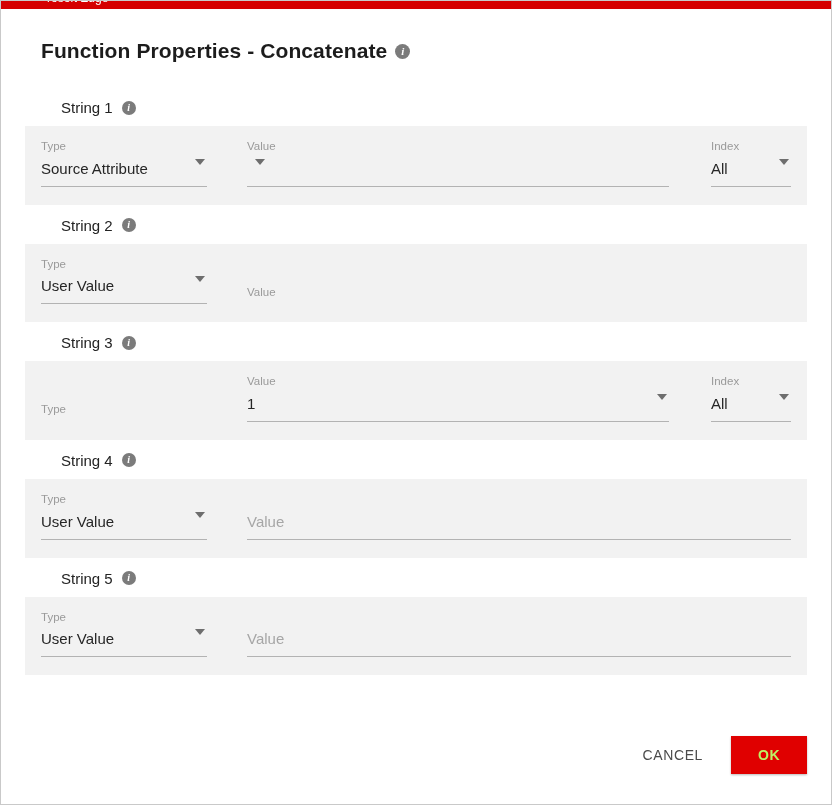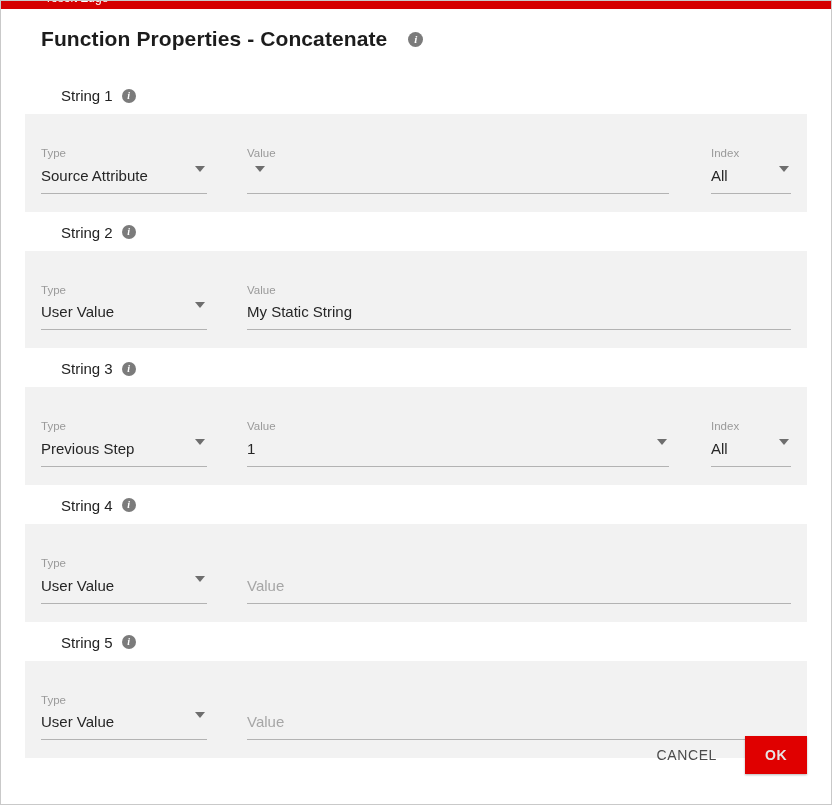--- a/index.html
+++ b/index.html
@@ -49,22 +49,22 @@
     left: 0;
     width: 830px;
     height: 795px;
     background: #ffffff;
     box-sizing: border-box;
   }
 
   .dialog-title {
     display: flex;
     align-items: center;
-    gap: 21px;
-    padding: 18px 0 0 40px;
+    gap: 8px;
+    padding: 30px 0 0 40px;
     font-size: 21px;
     font-weight: bold;
     color: #1c1c1c;
     letter-spacing: 0.1px;
   }
 
   .info-icon {
     display: inline-flex;
     align-items: center;
     justify-content: center;
@@ -143,21 +143,21 @@
   .caret {
     width: 0;
     height: 0;
     border-left: 5.5px solid transparent;
     border-right: 5.5px solid transparent;
     border-top: 6px solid #6e6e6e;
     margin: 0 2px 6px 8px;
     flex: 0 0 auto;
   }
 
-  .field.type { width: 166px; margin-right: 40px; margin-top: 19px; }
+  .field.type { width: 166px; margin-right: 40px; }
   .field.value-wide { flex: 1 1 auto; margin-right: 0; }
   .field.value-mid { flex: 1 1 auto; margin-right: 34px; }
   .field.index { width: 80px; margin-left: 8px; }
 
   .footer {
     position: absolute;
     left: 0;
     bottom: 0;
     width: 830px;
     box-sizing: border-box;
@@ -173,26 +173,26 @@
     font-family: "Liberation Sans", sans-serif;
     font-size: 14px;
     color: #4a4a4a;
     letter-spacing: 0.6px;
     cursor: pointer;
     padding: 10px 6px;
   }
   .btn-ok {
     background: #e00000;
     border: none;
-    color: #e5e5e5;
+    color: #bef264;
     font-family: "Liberation Sans", sans-serif;
     font-size: 14px;
     font-weight: bold;
     letter-spacing: 0.6px;
-    width: 62px;
+    width: 76px;
     height: 38px;
     cursor: pointer;
     box-shadow: 0 1px 2px rgba(0,0,0,0.28);
   }
 </style>
 </head>
 <body>
 
 <div class="app-frame">
 
@@ -246,39 +246,32 @@
         <div class="row">
           <div class="field type">
             <div class="field-label">Type</div>
             <div class="field-control">
               <span class="field-value">User Value</span>
               <span class="caret"></span>
             </div>
           </div>
           <div class="field value-wide">
             <div class="field-label">Value</div>
-            <div class="field-control">
-              <span class="field-value">My Static String</span>
-            </div>
           </div>
         </div>
       </div>
 
       <div class="section">
         <div class="section-header">
           <span>String 3</span>
           <span class="info-icon small">i</span>
         </div>
         <div class="row">
           <div class="field type">
             <div class="field-label">Type</div>
-            <div class="field-control">
-              <span class="field-value">Previous Step</span>
-              <span class="caret"></span>
-            </div>
           </div>
           <div class="field value-mid">
             <div class="field-label">Value</div>
             <div class="field-control">
               <span class="field-value">1</span>
               <span class="caret"></span>
             </div>
           </div>
           <div class="field index">
             <div class="field-label">Index</div>

